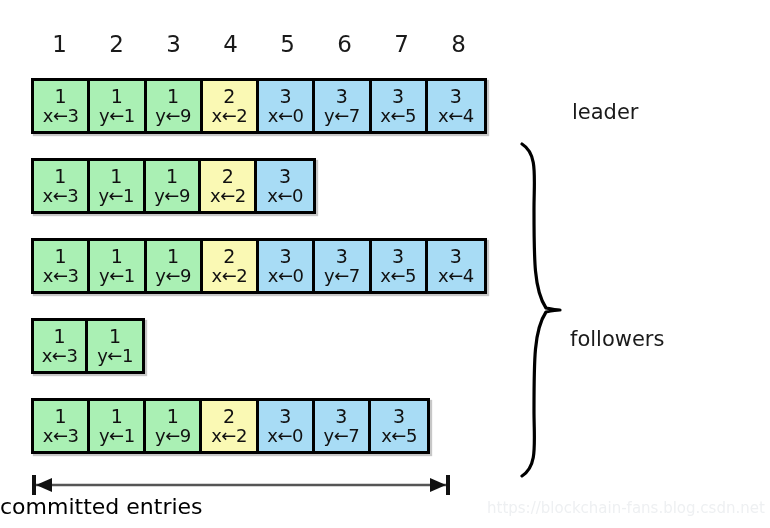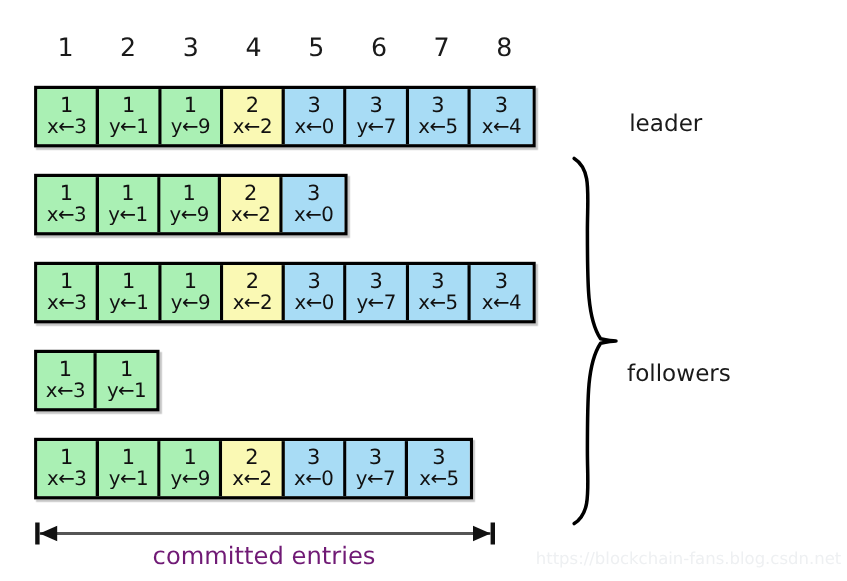--- a/index.html
+++ b/index.html
@@ -111,23 +111,23 @@
     left: 20px;
     top: 472px;
     width: 450px;
     height: 26px;
   }
   #committed-caption {
     position: absolute;
     left: 0px;
     top: 494px;
     width: 480px;
-    text-align: center;
+    text-align: left;
     font-size: 22px;
-    color: #701a75;
+    color: #000000;
   }
 
   
   #watermark {
     position: absolute;
     left: 487px;
     top: 499px;
     font-size: 15px;
     color: #eef0f2;
     white-space: nowrap;

